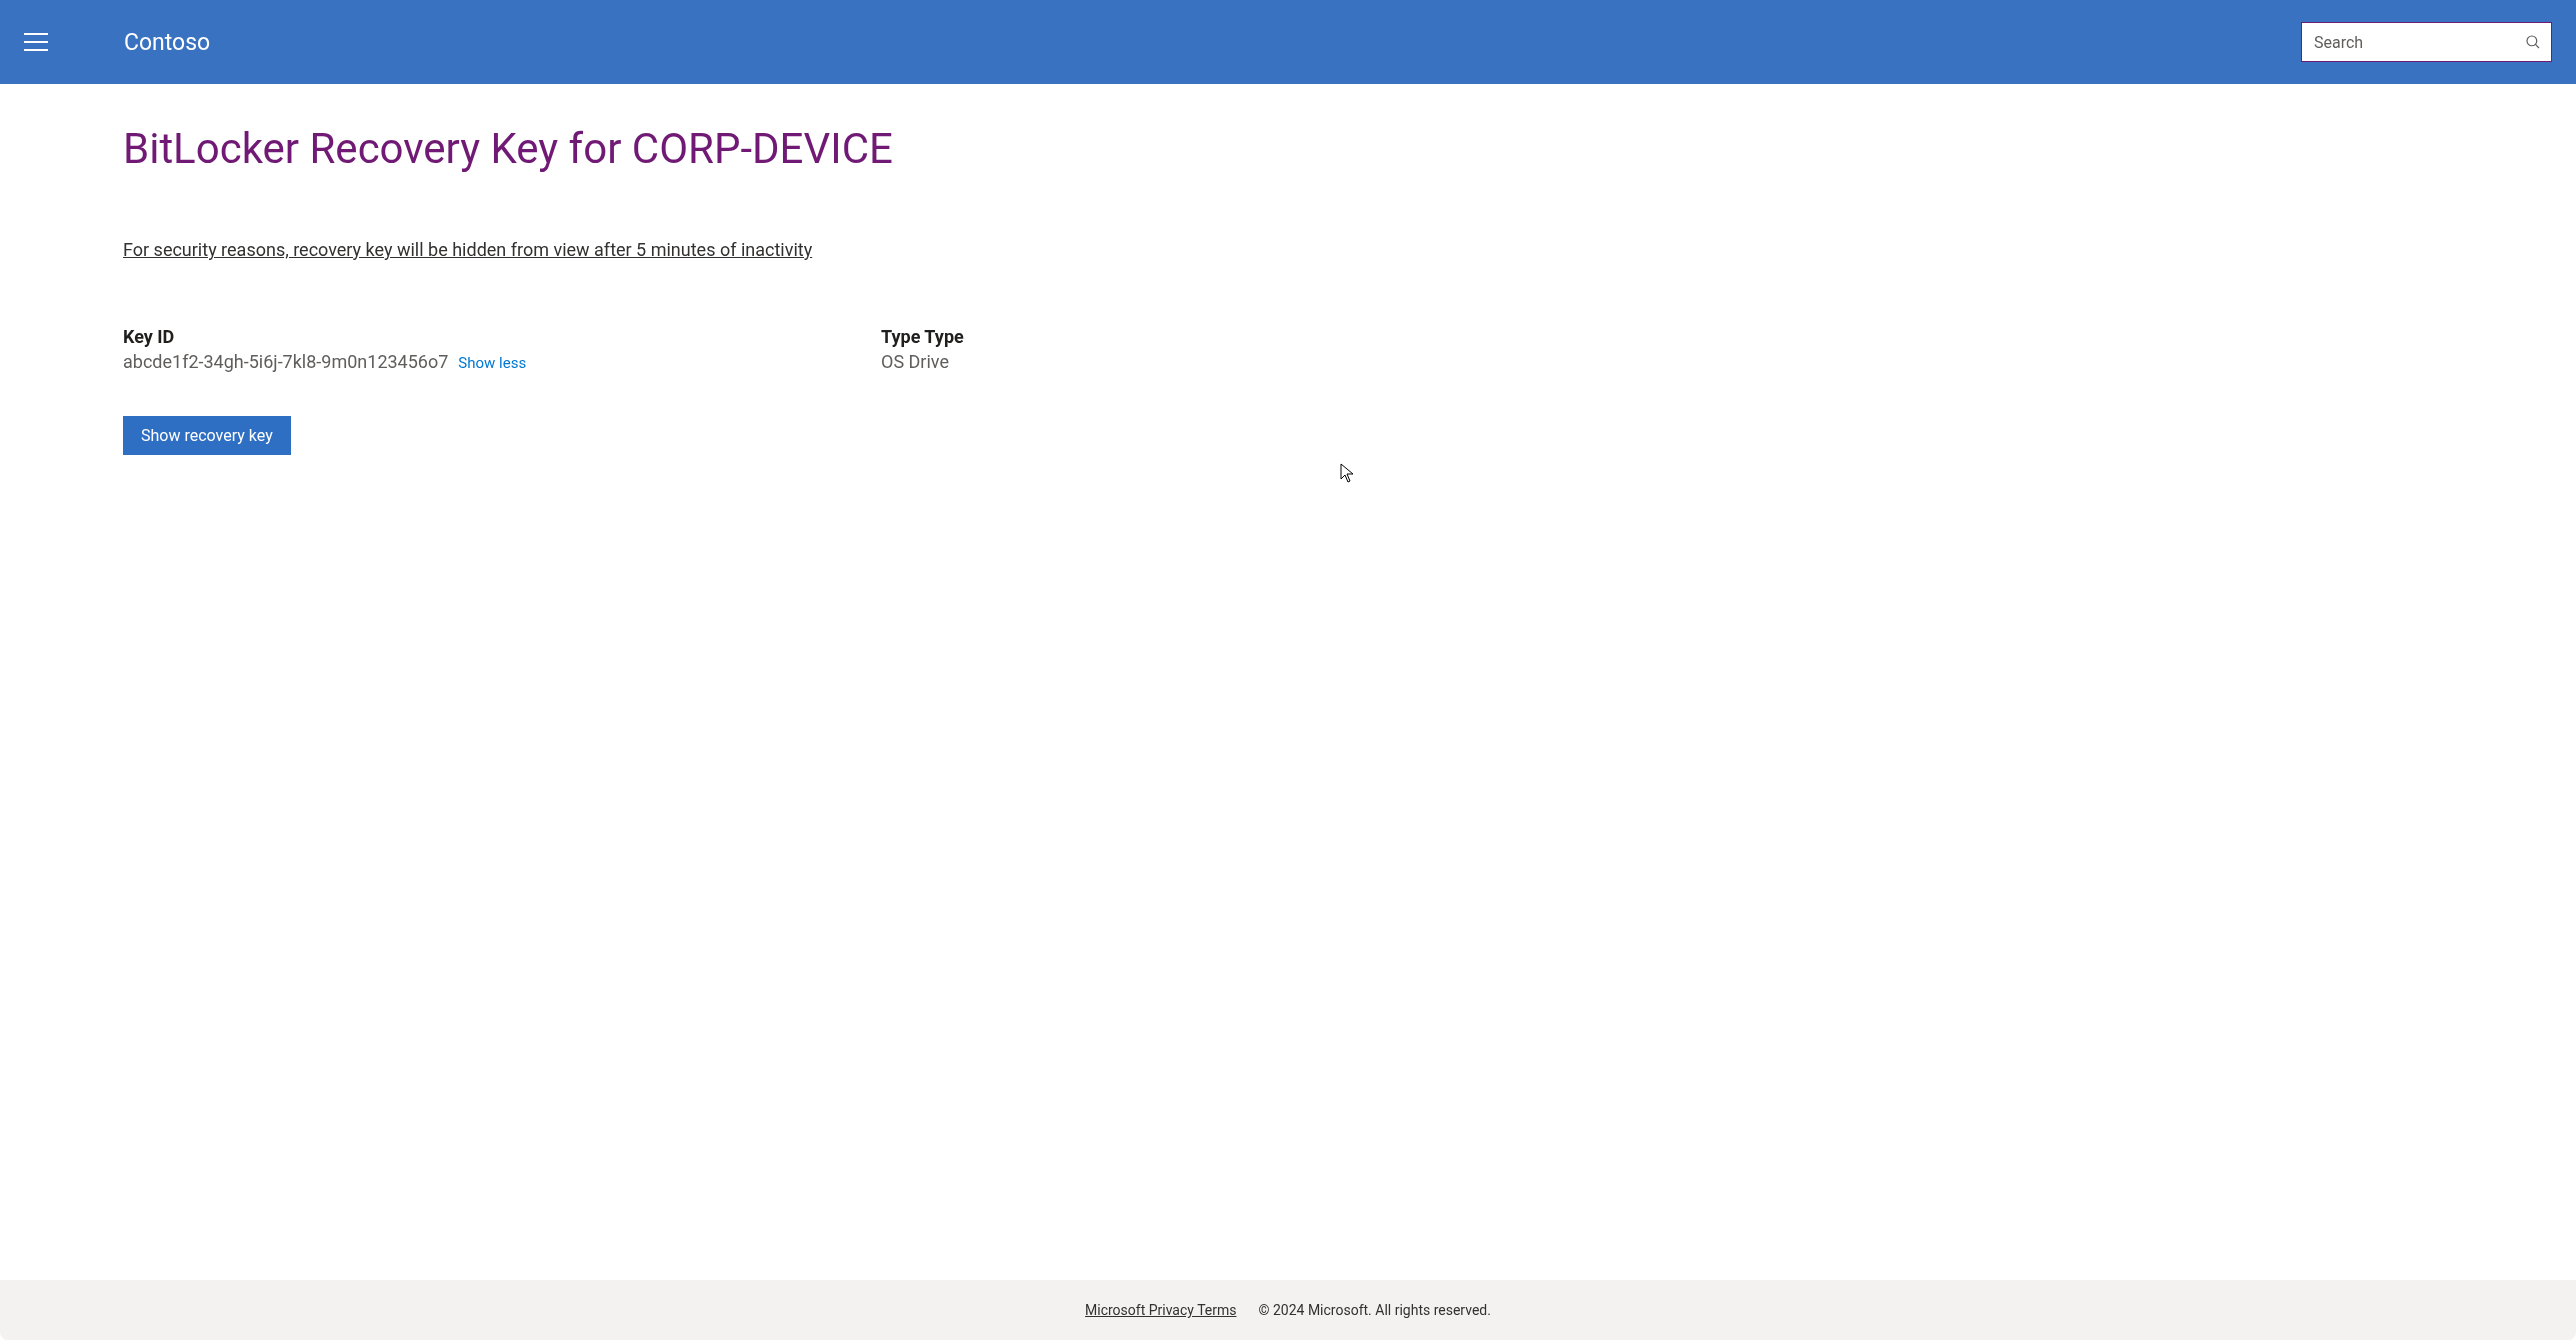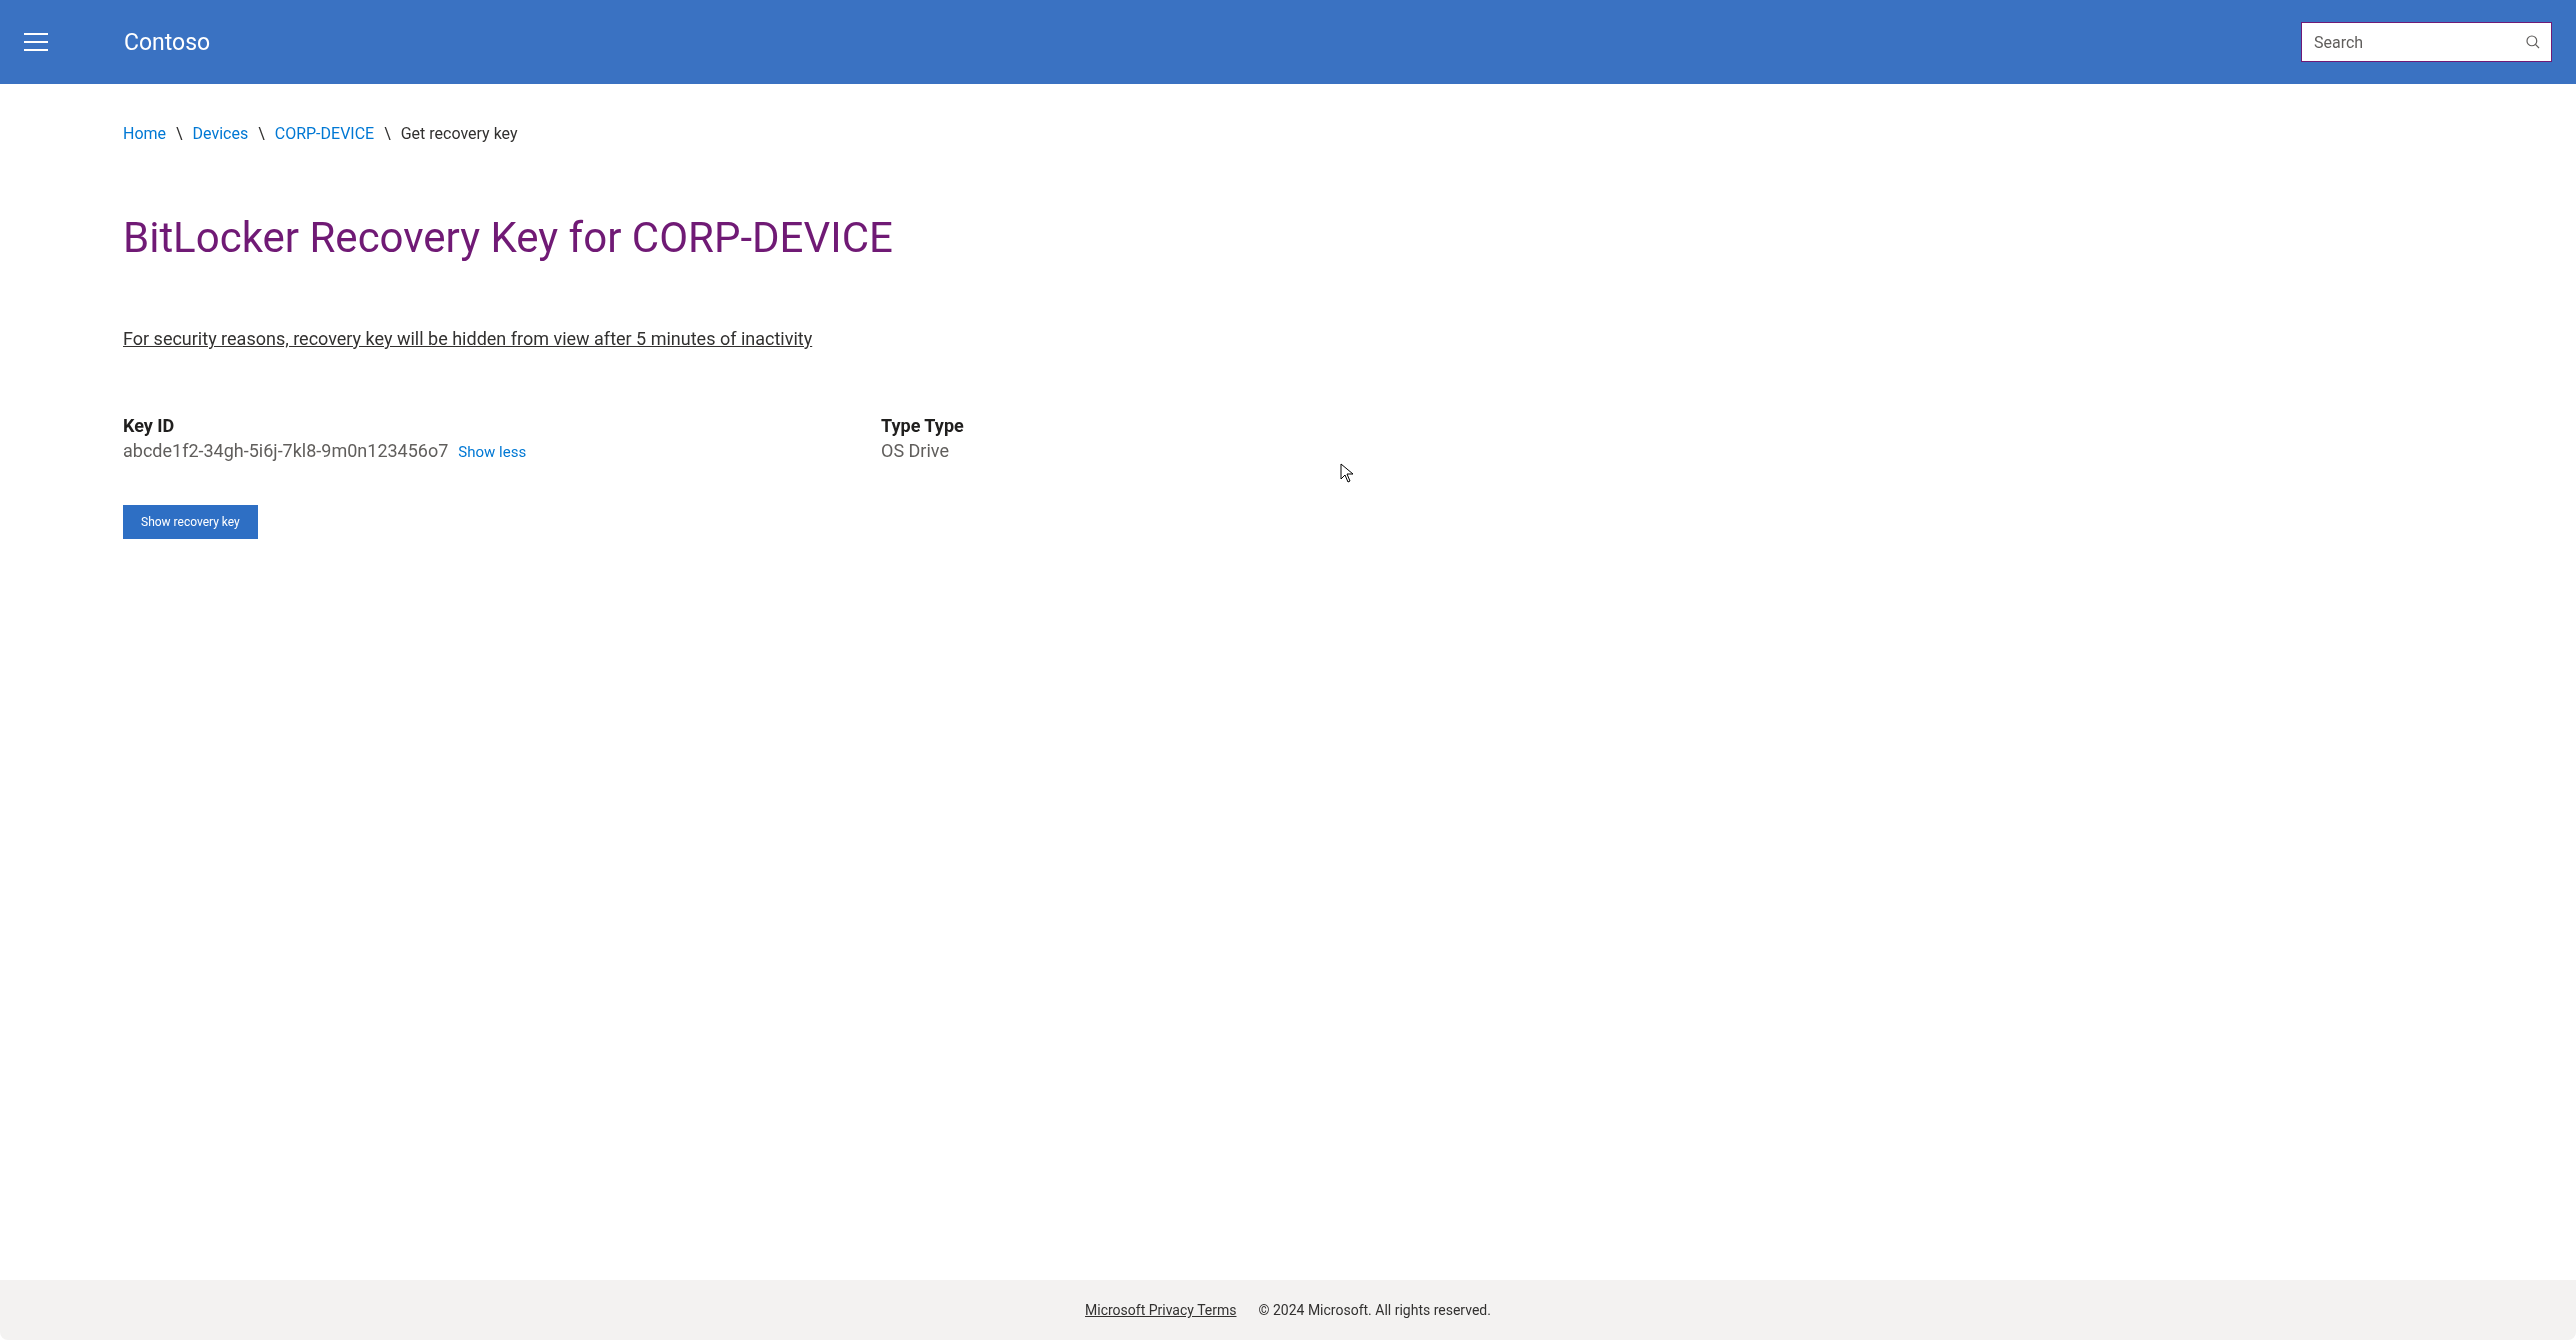--- a/index.html
+++ b/index.html
@@ -117,21 +117,21 @@
       text-decoration: none;
       margin-left: 6px;
       cursor: pointer;
     }
 
     .primary-btn {
       background: #2e6fc4;
       color: #ffffff;
       border: none;
       padding: 10px 18px;
-      font-size: 12px;
+      font-size: 16px;
       font-family: inherit;
       cursor: pointer;
     }
 
     
     .footer {
       position: fixed;
       bottom: 0;
       left: 0;
       right: 0;
@@ -171,29 +171,20 @@
     <span class="search-icon">
       <svg viewBox="0 0 24 24" fill="none" stroke="#605e5c" stroke-width="1.6">
         <circle cx="10.5" cy="10.5" r="6.5"></circle>
         <line x1="20" y1="20" x2="15.2" y2="15.2"></line>
       </svg>
     </span>
   </div>
 </div>
 
 <div class="content">
-  <nav class="breadcrumb">
-    <a href="#">Home</a>
-    <span class="sep">\</span>
-    <a href="#">Devices</a>
-    <span class="sep">\</span>
-    <a href="#">CORP-DEVICE</a>
-    <span class="sep">\</span>
-    <span class="current">Get recovery key</span>
-  </nav>
 
   <h1 class="page-title">BitLocker Recovery Key for CORP-DEVICE</h1>
 
   <p class="notice">For security reasons, recovery key will be hidden from view after 5 minutes of inactivity</p>
 
   <div class="kv-row">
     <div class="kv-block left">
       <div class="kv-label">Key ID</div>
       <div>
         <span class="kv-value">abcde1f2-34gh-5i6j-7kl8-9m0n123456o7</span>

